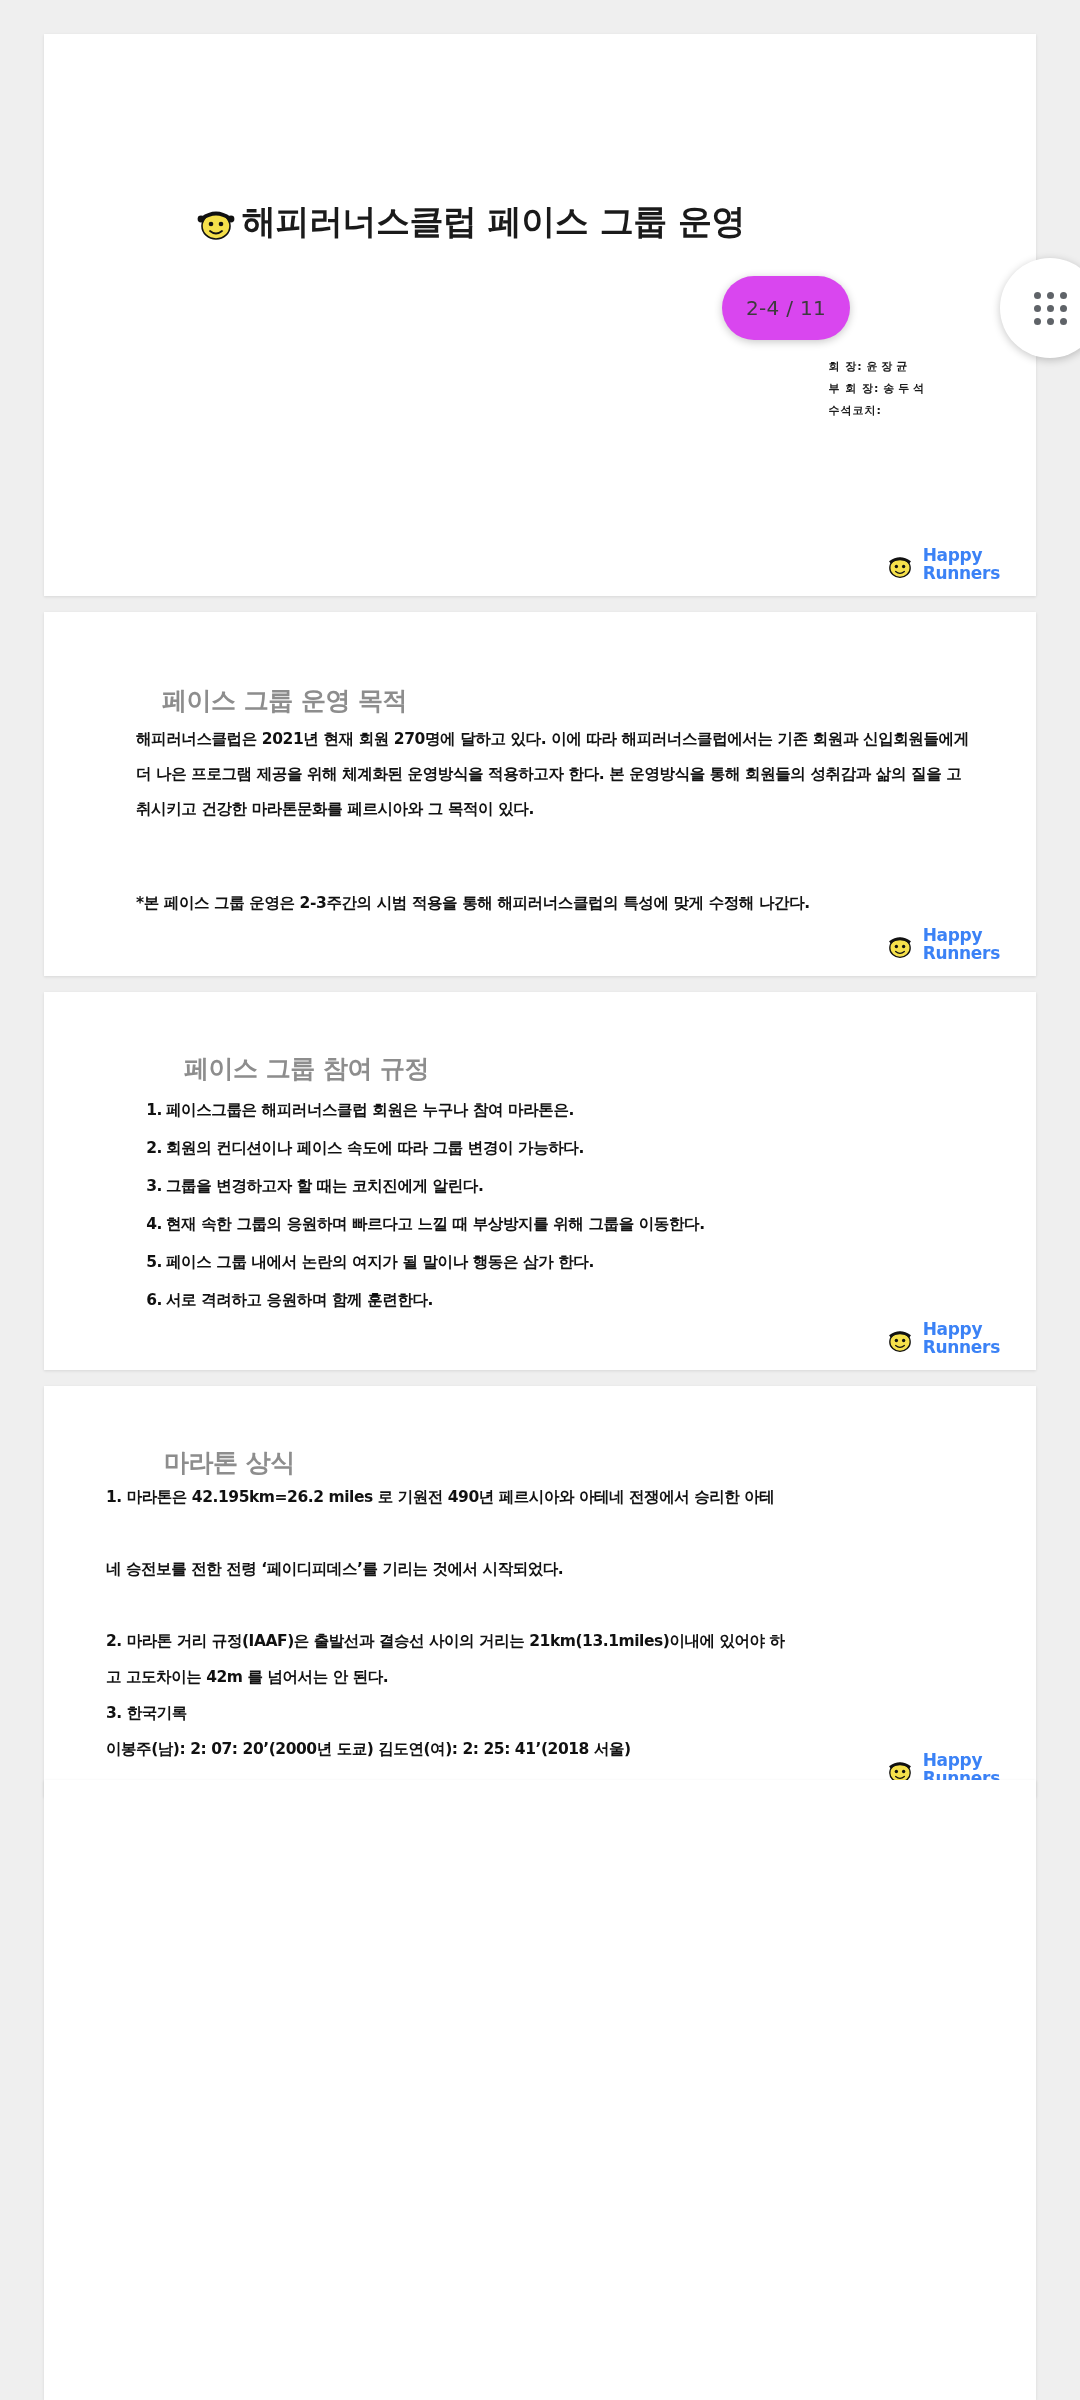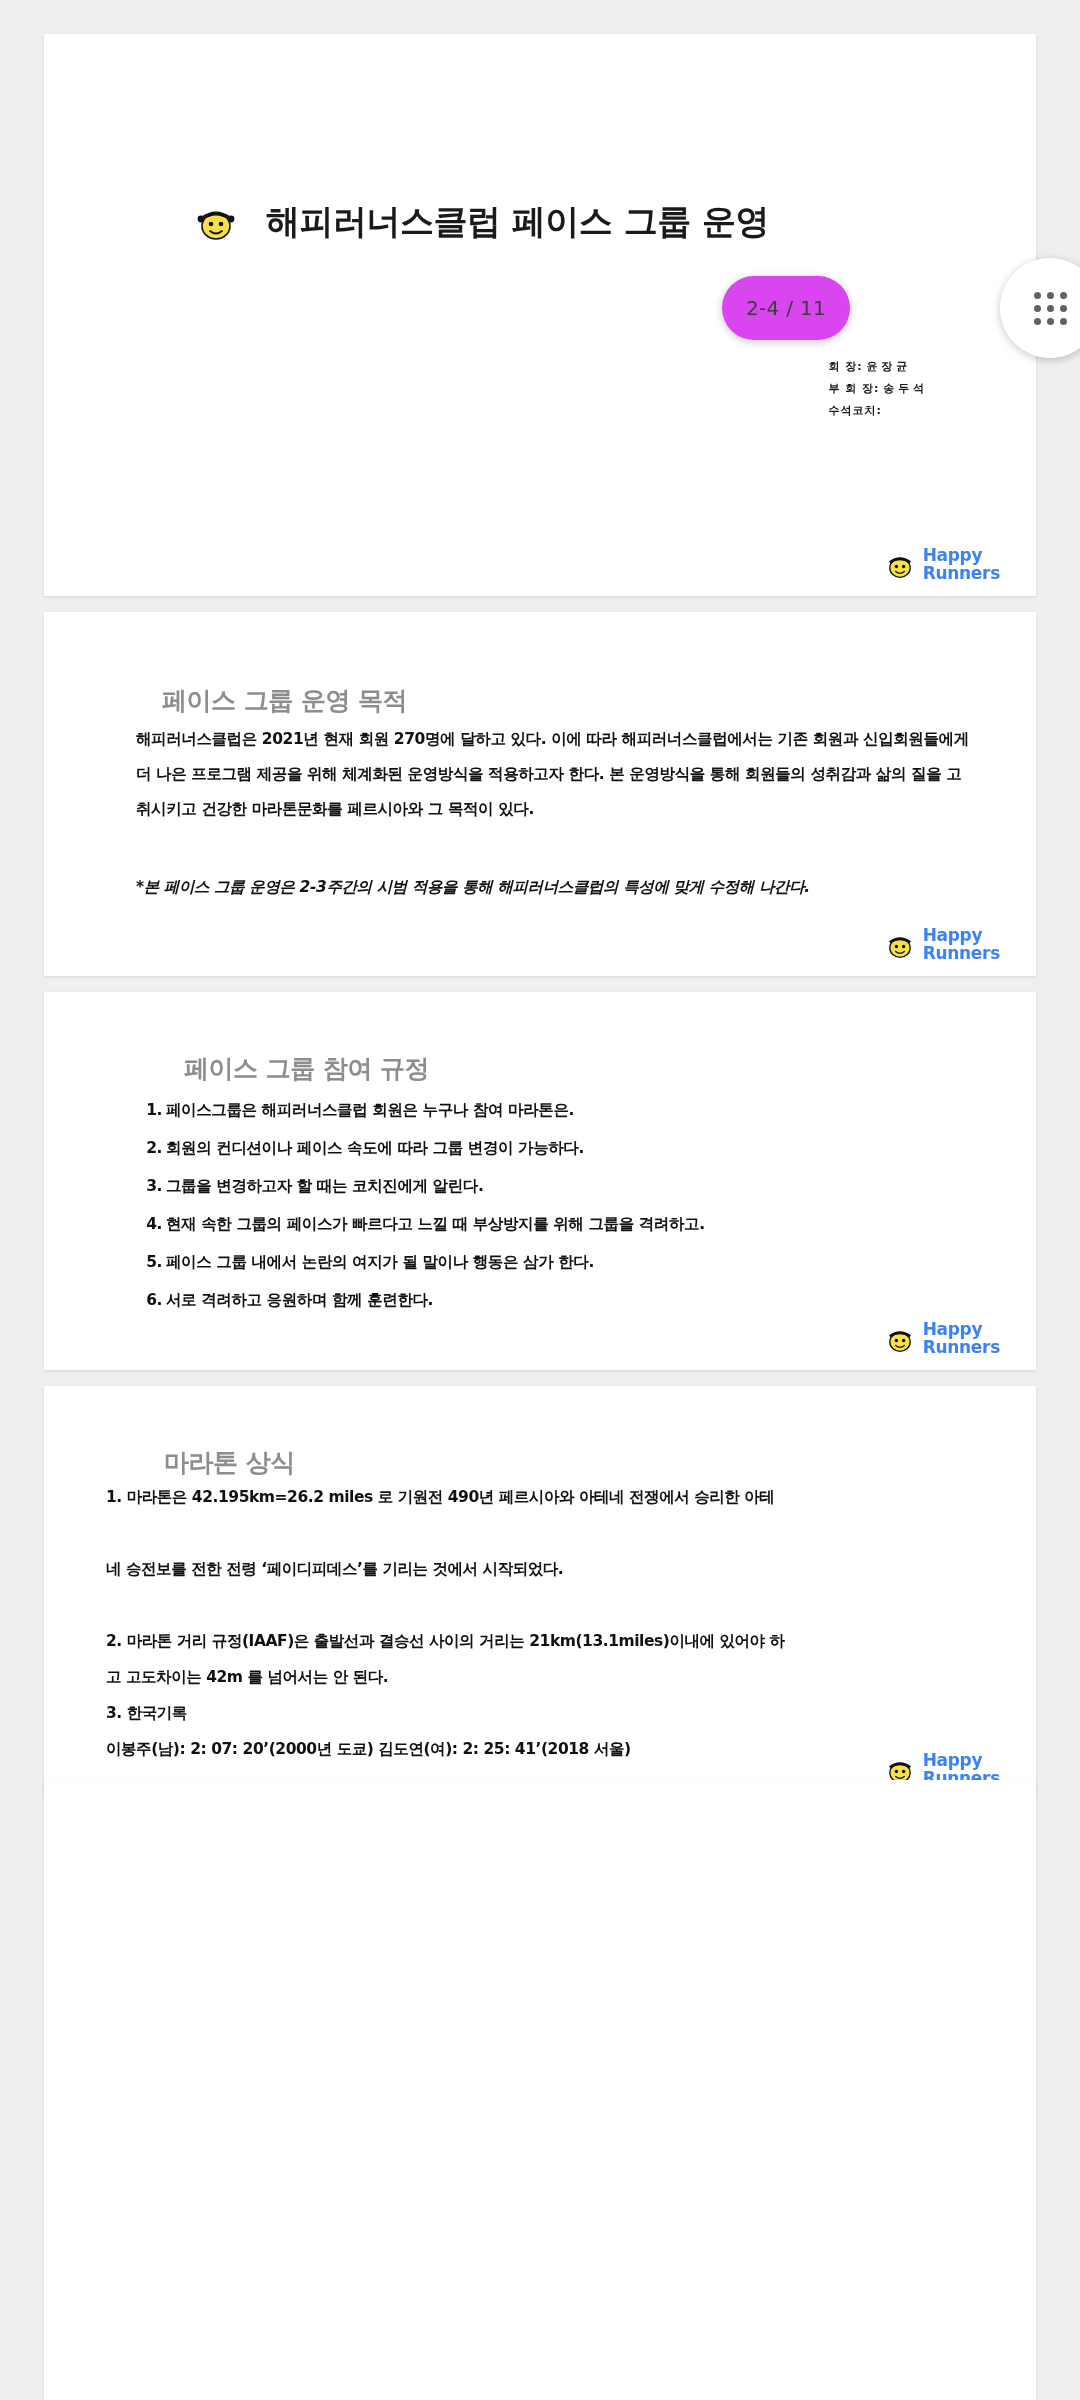--- a/index.html
+++ b/index.html
@@ -30,21 +30,21 @@
     overflow: hidden;
   }
   
   #page1 { top: 34px; height: 562px; }
   .p1-title-row {
     position: absolute;
     left: 150px;
     top: 165px;
     display: flex;
     align-items: center;
-    gap: 28px;
+    gap: 4px;
   }
   .p1-title {
     font-size: 34px;
     font-weight: bold;
     color: #1a1a1a;
     letter-spacing: -0.5px;
     white-space: nowrap;
   }
   .p1-meta {
     position: absolute;
@@ -103,21 +103,21 @@
     position: absolute;
     left: 92px;
     right: 60px;
     font-size: 15.5px;
     font-weight: bold;
     color: #111;
     line-height: 2.25;
     letter-spacing: -0.4px;
   }
   #page2 .para.p-a { top: 110px; }
-  #page2 .para.p-b { top: 258px; font-style: italic; }
+  #page2 .para.p-b { top: 274px; }
 
   .numlist {
     position: absolute;
     left: 92px;
     right: 50px;
     margin: 0;
     padding: 0;
     list-style: none;
     font-size: 15.5px;
     font-weight: bold;
@@ -282,21 +282,21 @@
       <li>
         <span class="n">2.</span>
         <span>회원의 컨디션이나 페이스 속도에 따라 그룹 변경이 가능하다.</span>
       </li>
       <li>
         <span class="n">3.</span>
         <span>그룹을 변경하고자 할 때는 코치진에게 알린다.</span>
       </li>
       <li>
         <span class="n">4.</span>
-        <span>현재 속한 그룹의 페이스가 빠르다고 느낄 때 부상방지를 위해 그룹을 격려하고.</span>
+        <span>현재 속한 그룹의 응원하며 빠르다고 느낄 때 부상방지를 위해 그룹을 이동한다.</span>
       </li>
       <li>
         <span class="n">5.</span>
         <span>페이스 그룹 내에서 논란의 여지가 될 말이나 행동은 삼가 한다.</span>
       </li>
       <li>
         <span class="n">6.</span>
         <span>서로 격려하고 응원하며 함께 훈련한다.</span>
       </li>
     </ul>

